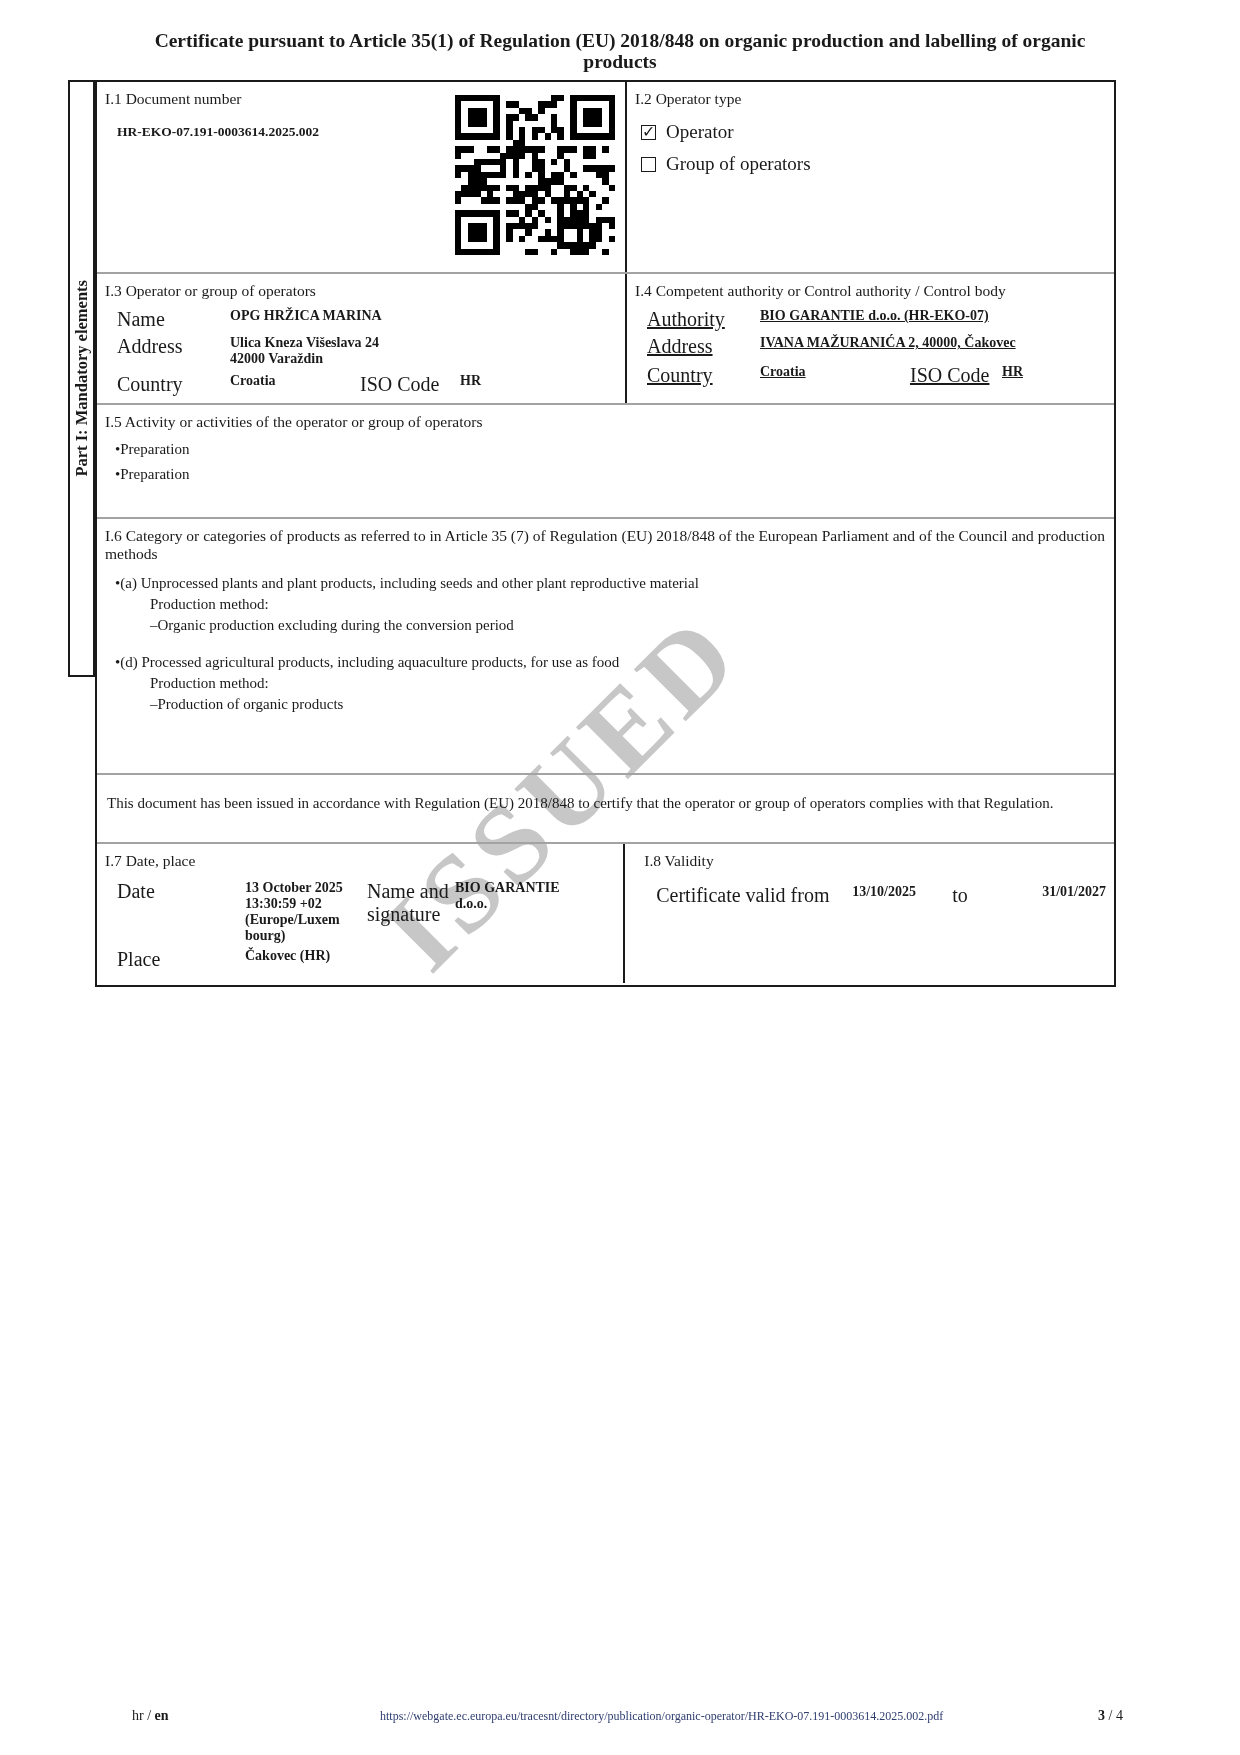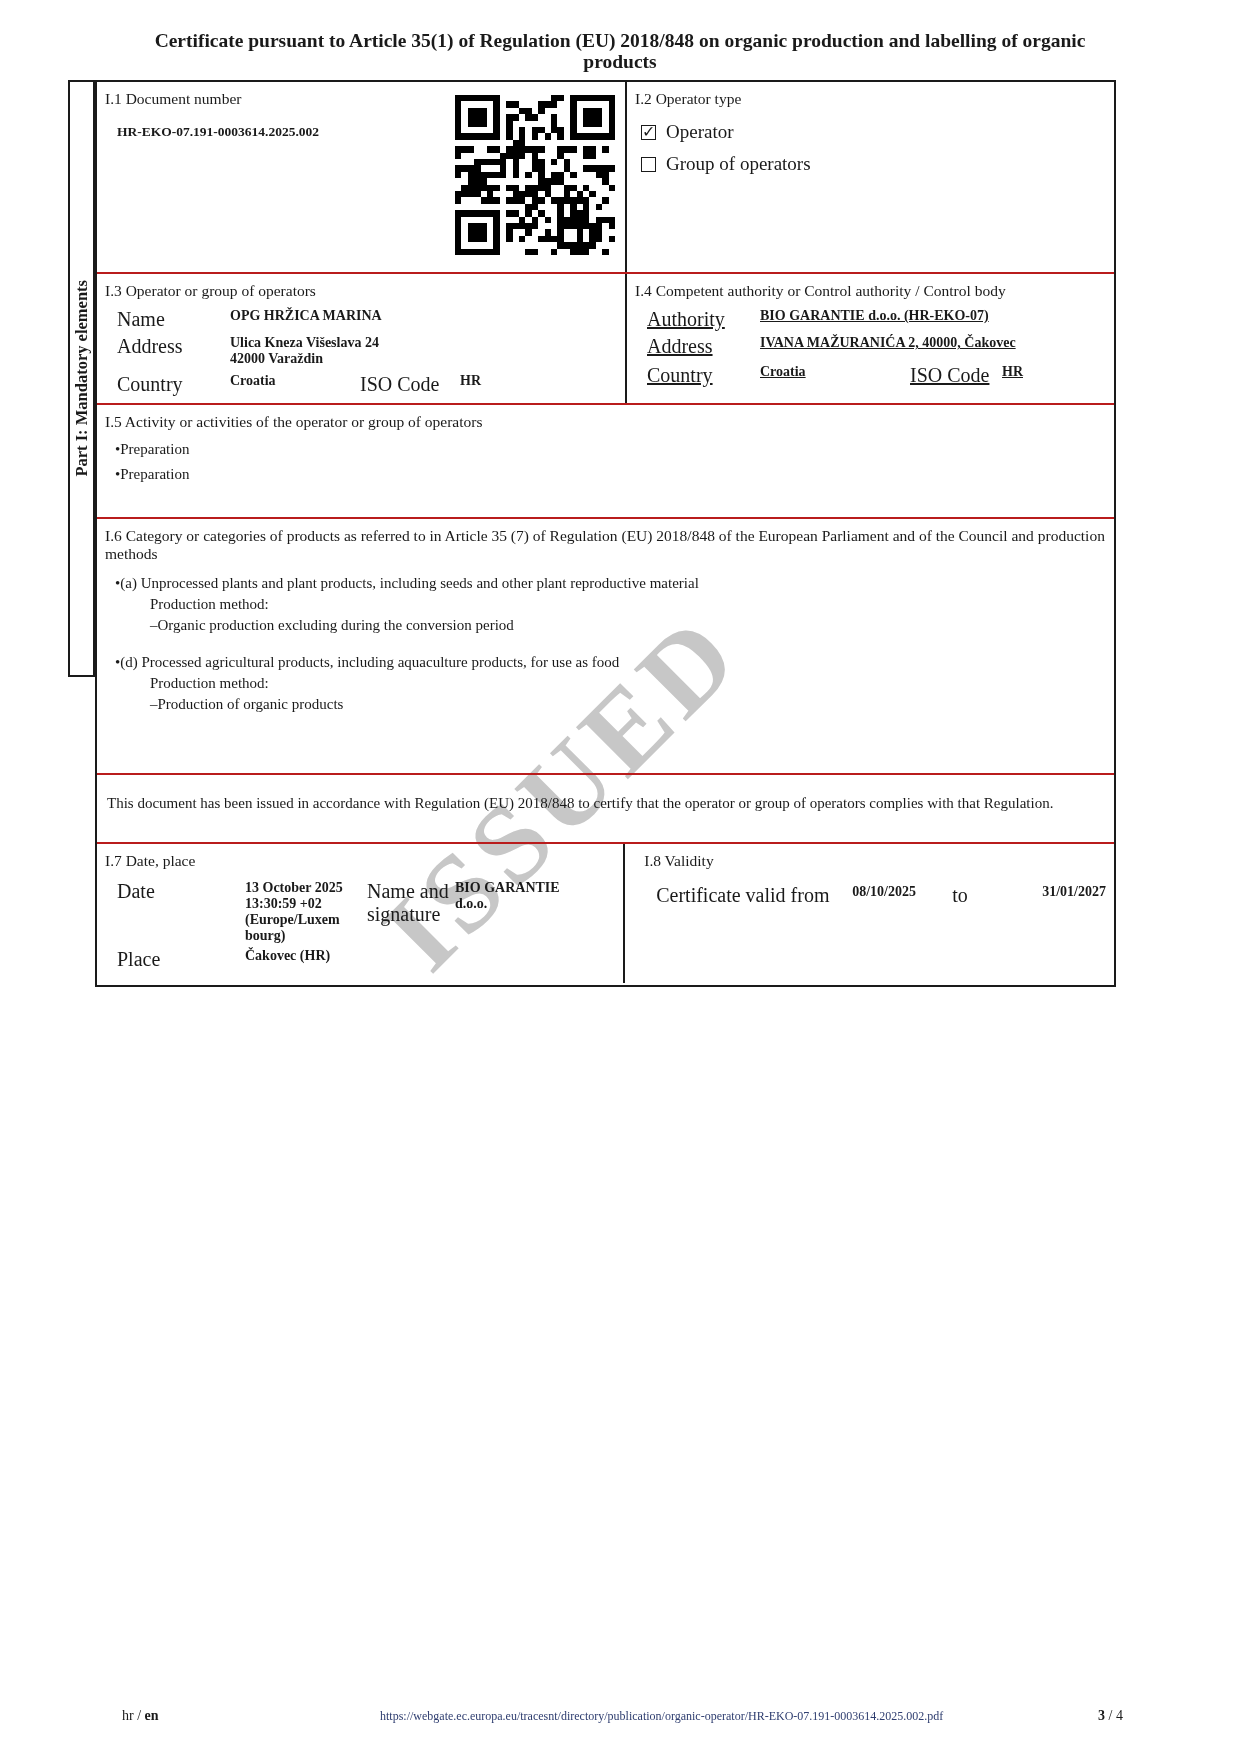--- a/index.html
+++ b/index.html
@@ -24,21 +24,21 @@
     display:flex; align-items:center; justify-content:center; background:transparent;
   }
   .part-label {
     writing-mode:vertical-rl; transform:rotate(180deg);
     font-weight:bold; font-size:16.5px; white-space:nowrap;
   }
   .doc-table {
     position:absolute; left:95px; top:80px; width:1021px; height:907px;
     border:2px solid #1a1a1a; box-sizing:border-box; z-index:1;
   }
-  .row { display:flex; border-bottom:2px solid #b91c1c; box-sizing:border-box; }
+  .row { display:flex; border-bottom:2px solid #a3a3a3; box-sizing:border-box; }
   .row:last-child { border-bottom:none; }
   .row-a { height:192px; }
   .row-b { height:131px; }
   .row-c { height:114px; }
   .row-d { height:256px; }
   .row-e { height:69px; }
   .row-f { height:139px;gap:11px; }
   .cell { box-sizing:border-box; padding:6px 8px; position:relative; }
   .cell-left { width:530px; border-right:2px solid #1a1a1a; }
   .cell-right { flex:1; }
@@ -72,21 +72,21 @@
   .mt20 { margin-top:20px; }
   .bullet { font-size:15px; margin-left:10px; }
   .bullet::before { content:"\2022 "; }
   .sub { font-size:15px; margin-left:45px; }
   .dash::before { content:"\2013 "; }
   .statement { font-size:15px; line-height:1.16; margin:14px 0 0 2px; max-width:1003px; }
   .date-val { width:102px; word-wrap:break-word; overflow-wrap:break-word; }
   .sig-lbl { width:82px; }
   .sig-val { width:112px; }
   .footer { position:absolute; top:1708px; left:0; width:1240px; font-size:14px; z-index:2; }
-  .footer-lang { position:absolute; left:122px; top:0; }
+  .footer-lang { position:absolute; left:132px; top:0; }
   .footer-url { position:absolute; left:380px; top:1px; font-size:12px; color:#2e3d6f; text-decoration:none; }
   .footer-page { position:absolute; left:1098px; top:0; }
   .b { font-weight:bold; }
   svg.qr-svg { width:100%; height:100%; shape-rendering:crispEdges; }
 </style>
 </head>
 <body>
 
 <div class="watermark">ISSUED</div>
 
@@ -417,21 +417,21 @@
       </div>
       <div class="kv kv-i7-place mt4">
         <span class="lbl">Place</span>
         <span class="val">Čakovec (HR)</span>
       </div>
     </div>
     <div class="cell cell-right">
       <div class="sec-header">I.8 Validity</div>
       <div class="kv kv-i8 mt14">
         <span class="lbl">Certificate valid from</span>
-        <span class="val">08/10/2025</span>
+        <span class="val">13/10/2025</span>
         <span class="lbl">to</span>
         <span class="val">31/01/2027</span>
       </div>
     </div>
   </div>
 
 </div>
 
 <div class="footer">
   <div class="footer-lang">

